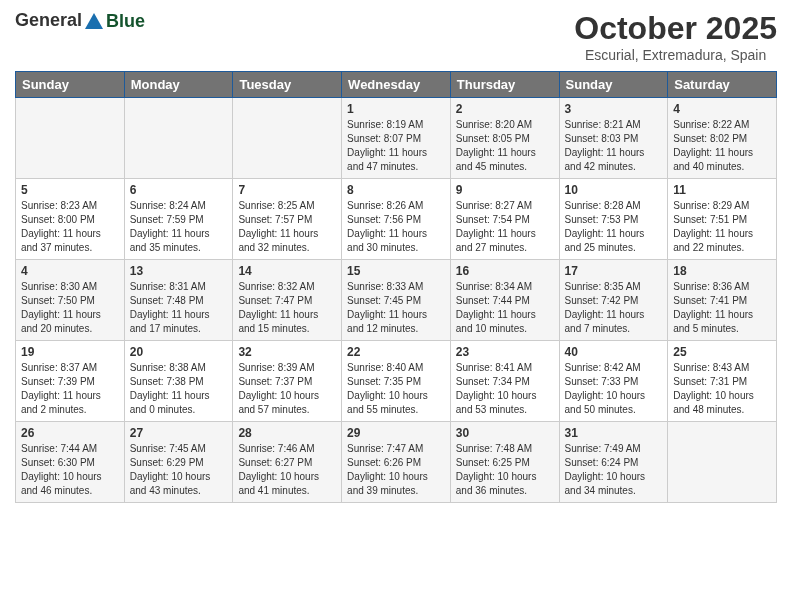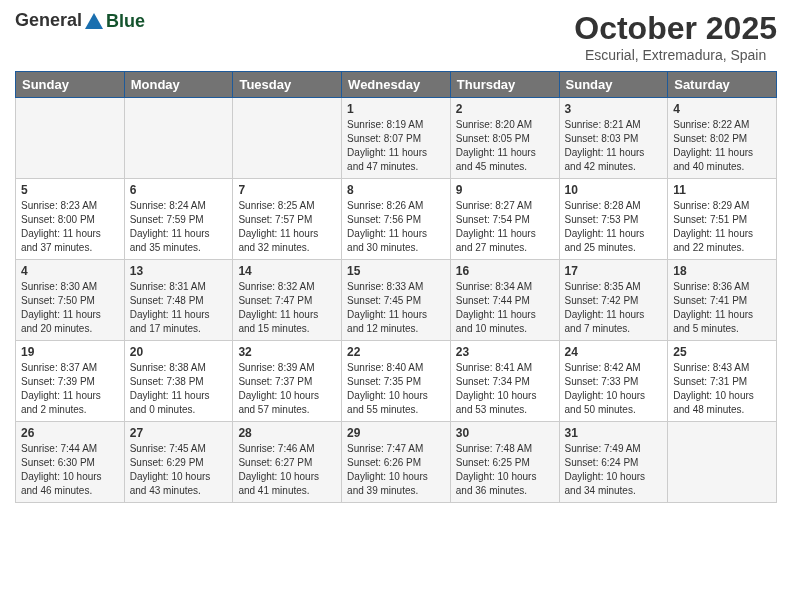--- a/index.html
+++ b/index.html
@@ -217,21 +217,21 @@
           </td>
           <td>
             <span class="day-number">22</span>
             <div class="day-info">Sunrise: 8:40 AM<br>Sunset: 7:35 PM<br>Daylight: 10 hours and 55 minutes.</div>
           </td>
           <td>
             <span class="day-number">23</span>
             <div class="day-info">Sunrise: 8:41 AM<br>Sunset: 7:34 PM<br>Daylight: 10 hours and 53 minutes.</div>
           </td>
           <td>
-            <span class="day-number">24</span>
+            <span class="day-number">40</span>
             <div class="day-info">Sunrise: 8:42 AM<br>Sunset: 7:33 PM<br>Daylight: 10 hours and 50 minutes.</div>
           </td>
           <td>
             <span class="day-number">25</span>
             <div class="day-info">Sunrise: 8:43 AM<br>Sunset: 7:31 PM<br>Daylight: 10 hours and 48 minutes.</div>
           </td>
         </tr>
         <tr>
           <td>
             <span class="day-number">26</span>

